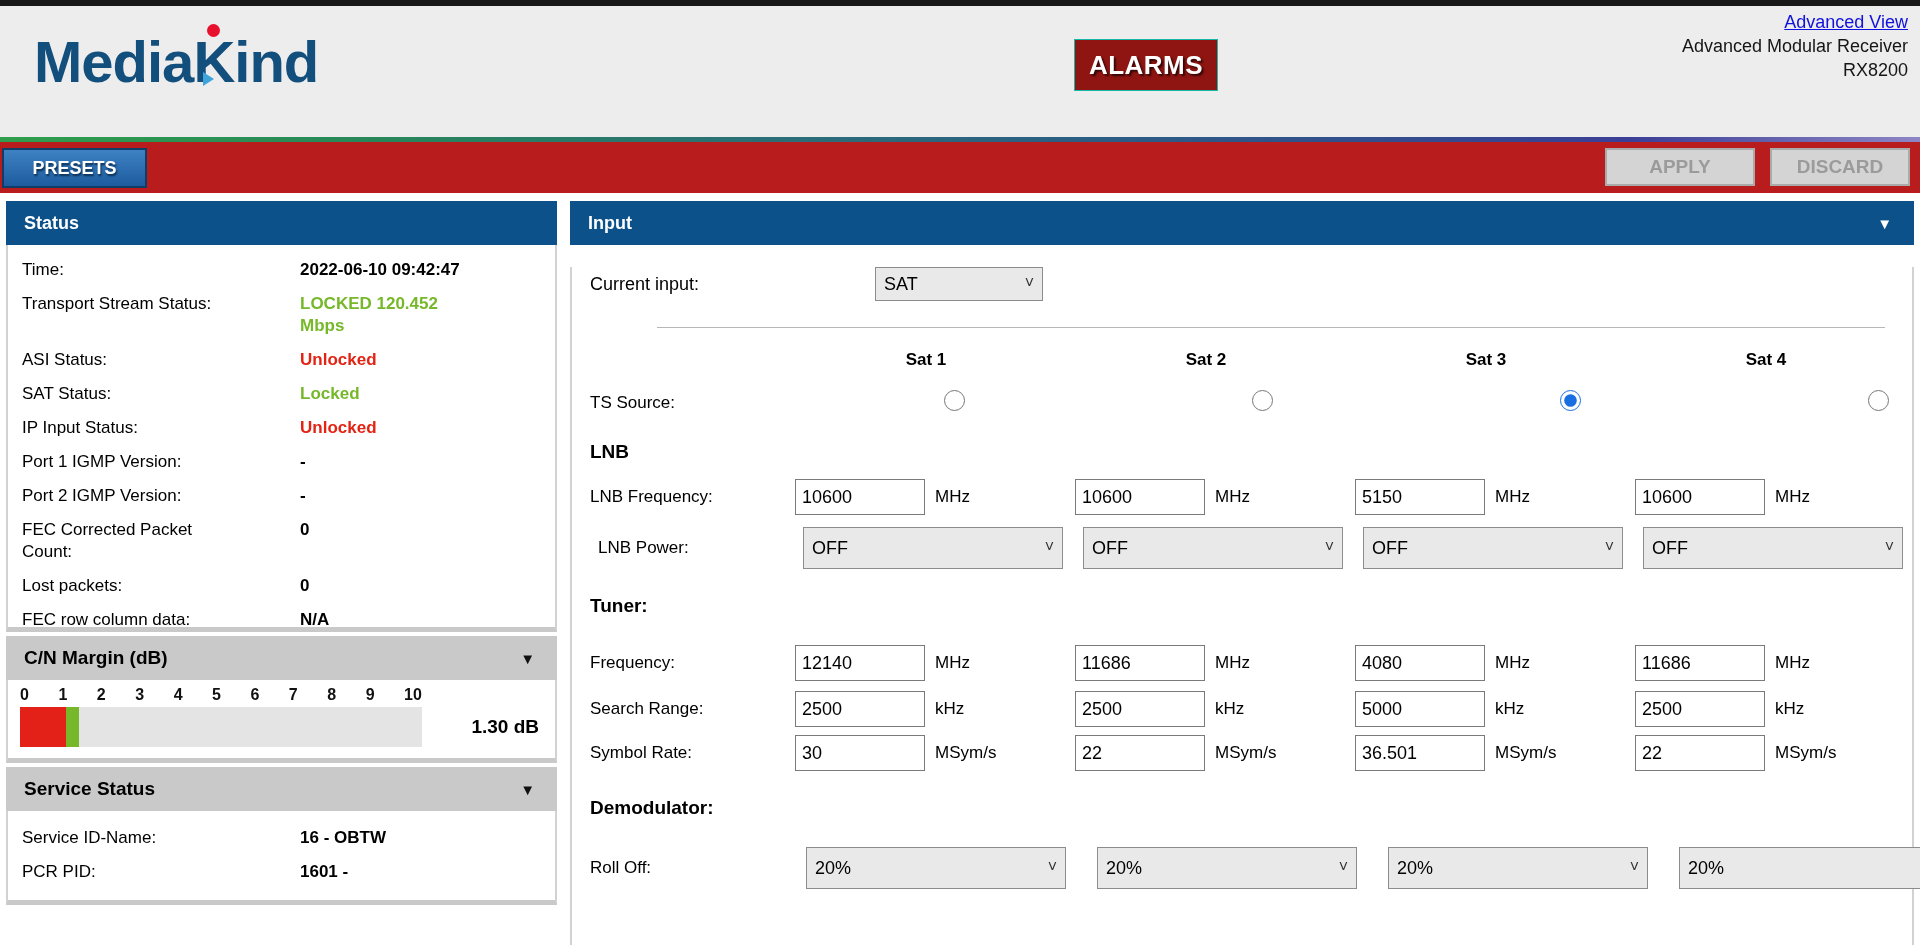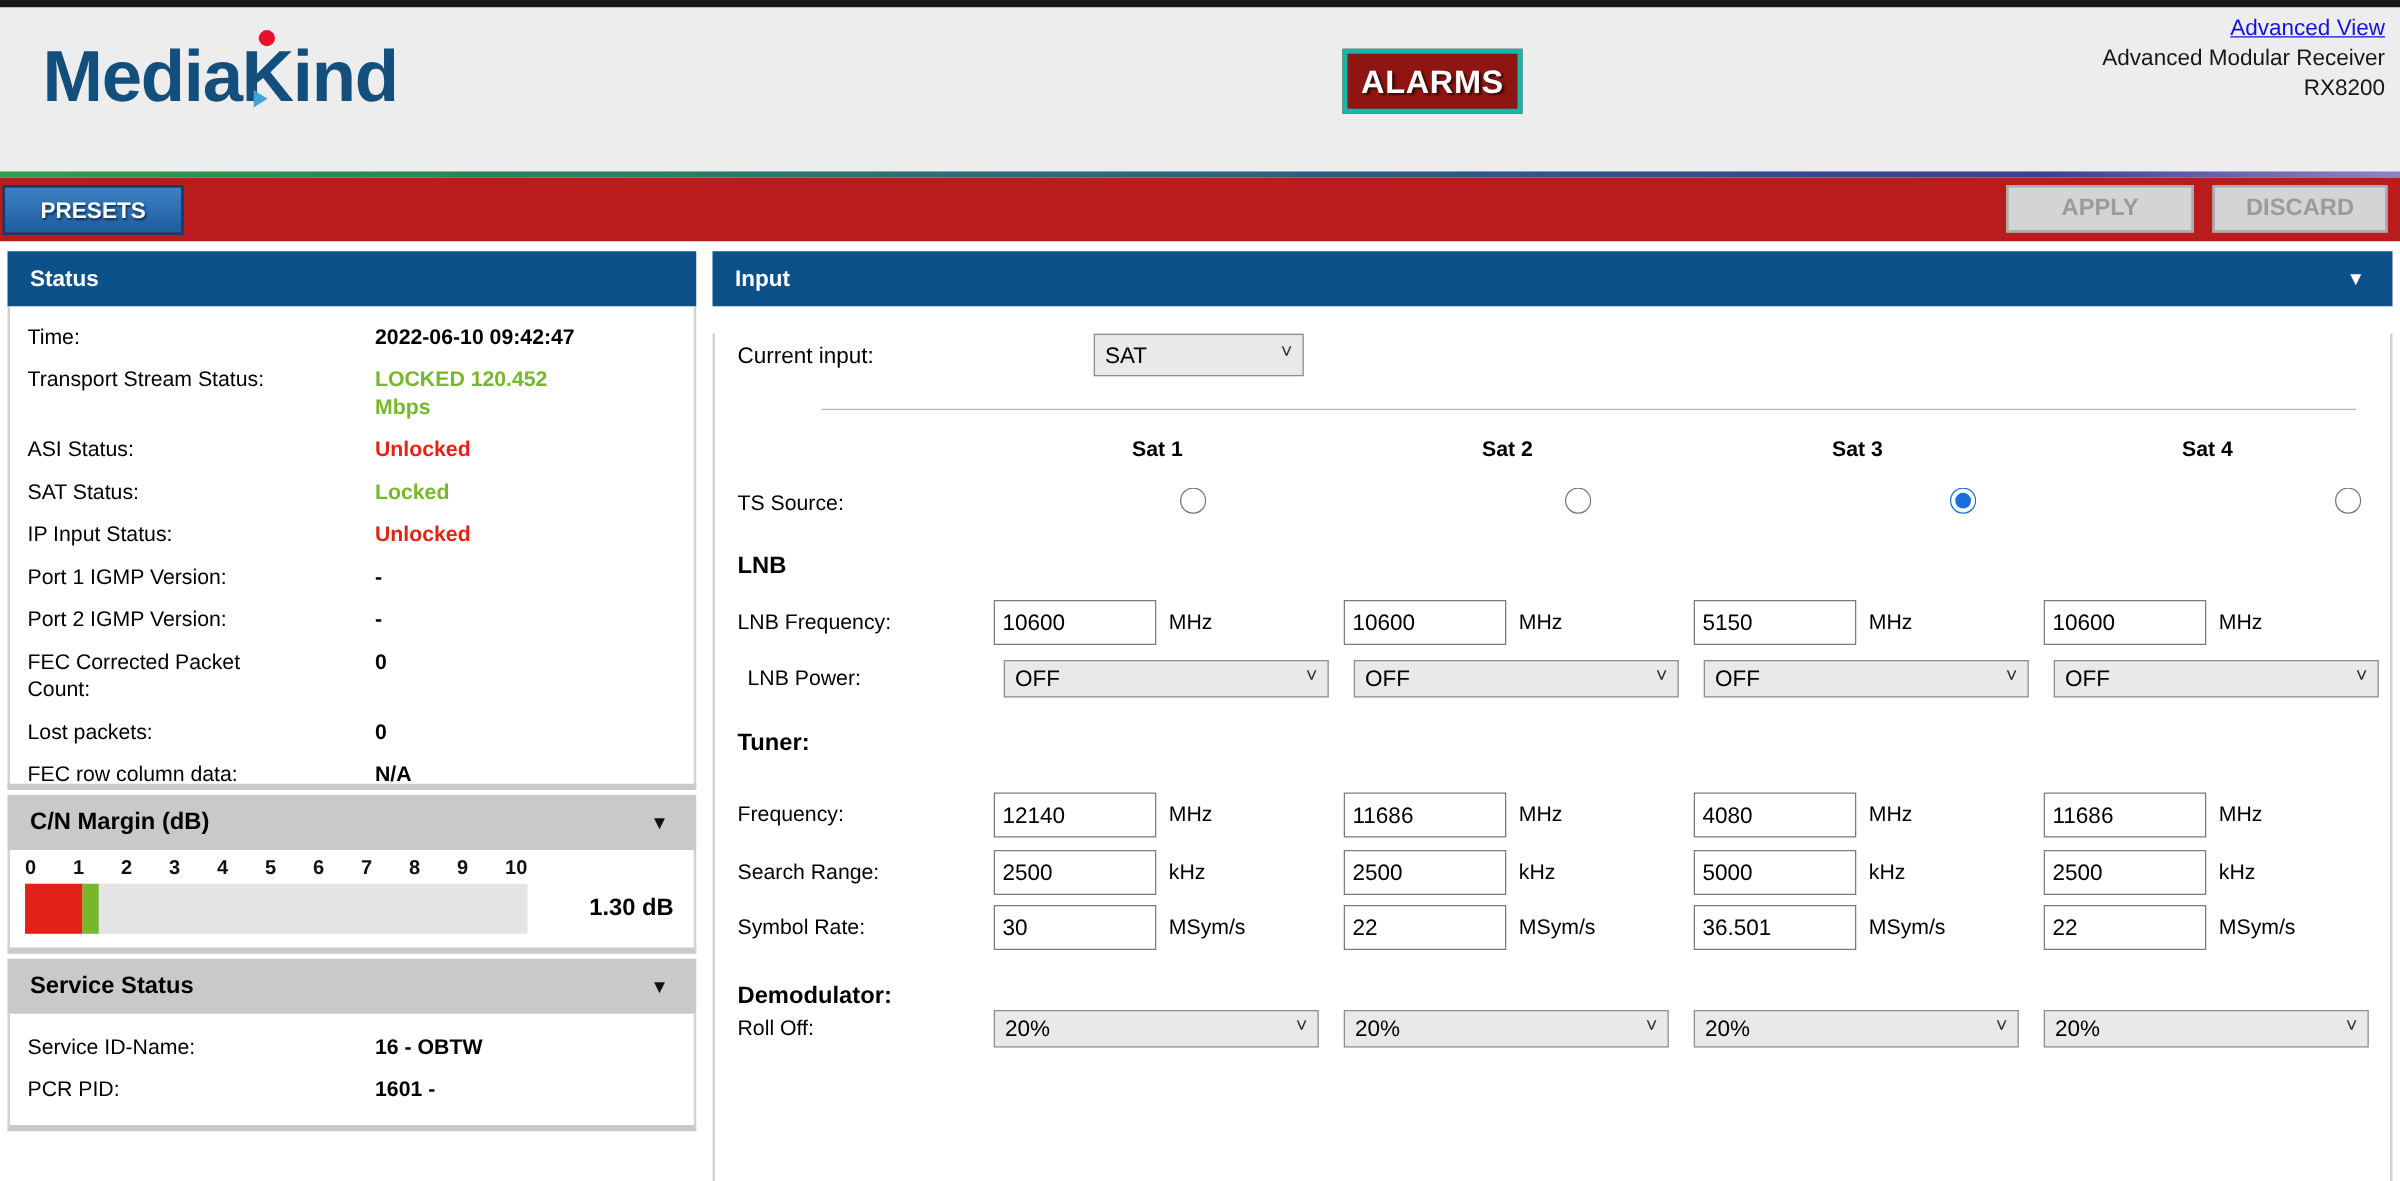--- a/index.html
+++ b/index.html
@@ -12,21 +12,21 @@
   .logo { position:absolute; left:34px; top:22px; font-size:58px; font-weight:bold;
           color:#134f7c; letter-spacing:-1px; }
   .logo .lk { position:relative; display:inline-block; }
   .logo .lk .dot { position:absolute; left:14px; top:-4px; width:13px; height:13px;
                    border-radius:50%; background:var(--logo-dot-red,#e8112d); }
   .logo .lk .tri { position:absolute; left:10px; bottom:9px; width:0; height:0;
                    border-left:11px solid #3fa4da; border-top:7px solid transparent;
                    border-bottom:7px solid transparent; }
 
   .alarms { position:absolute; left:1074px; top:33px; width:144px; height:52px;
-            background:var(--alarm-red,#8e1511); border:4px solid #14b8a6; color:#fff;
+            background:var(--alarm-red,#8e1511); border:1px solid #14b8a6; color:#fff;
             font-family:inherit; font-weight:bold; font-size:26px; letter-spacing:.5px;
             text-shadow:2px 2px 2px rgba(0,0,0,.65); cursor:pointer; }
   .hdr-right { position:absolute; right:12px; top:4px; text-align:right;
                font-size:18px; color:#161616; line-height:24px; }
   .adv-link { color:#1111dd; text-decoration:underline; font-size:18px; cursor:pointer; }
 
   .grad { height:5px; background:linear-gradient(90deg,#2f9e4c 0%,#27865a 20%,
            #2b6f77 40%,#2c5a86 60%,#3b3f96 85%,#8d86c6 100%); }
 
   .toolbar { position:relative; height:51px; background:#b91c1c;text-decoration:underline; }
@@ -94,35 +94,35 @@
   input[type="checkbox"] { width:21px; height:21px; margin-left:9px;
                            accent-color:#2374f2; cursor:pointer; }
 
   .sec-h { font-weight:bold; font-size:19px; margin:26px 0 0 18px; }
   .r-freq  { margin-top:16px; }
   .r-power { margin-top:12px;padding-left:26px; }
   .r-22k   { margin-top:16px; }
   .r-tfreq { margin-top:28px; }
   .r-srng  { margin-top:10px; }
   .r-srate { margin-top:8px; }
-  .r-roll  { margin-top:0; }
+  .r-roll  { margin-top:28px;gap:11px; }
 
   .cell { display:flex; align-items:center; gap:10px; }
   .tin { width:130px; height:36px; border:1px solid #7a7a7a; background:#fff;
          font-family:inherit; font-size:18px; padding:0 6px; color:#000; }
   .unit { font-size:17px; }
 
   .sel-wrap { position:relative; display:inline-block; }
   .sel-wrap::after { content:"\02C5"; position:absolute; right:9px; top:50%;
           transform:translateY(-58%); font-size:16px; color:#333; pointer-events:none; }
   select { appearance:none; -webkit-appearance:none; background:#e9e9e9;
            border:1px solid #8c8c8c; font-family:inherit; font-size:18px;
            padding:0 26px 0 8px; color:#000; cursor:pointer; }
   .sel-cur { width:168px; height:34px; }
-  .sel-wide { width:260px; height:30px; }
+  .sel-wide { width:260px; height:42px; }
 </style>
 </head>
 <body>
 
 <div class="topbar"></div>
 
 <header>
   <div class="logo"><span>Media</span><span class="lk"><span>K</span><i class="dot"></i><i class="tri"></i></span><span>ind</span></div>
   <button class="alarms">ALARMS</button>
   <div class="hdr-right">

